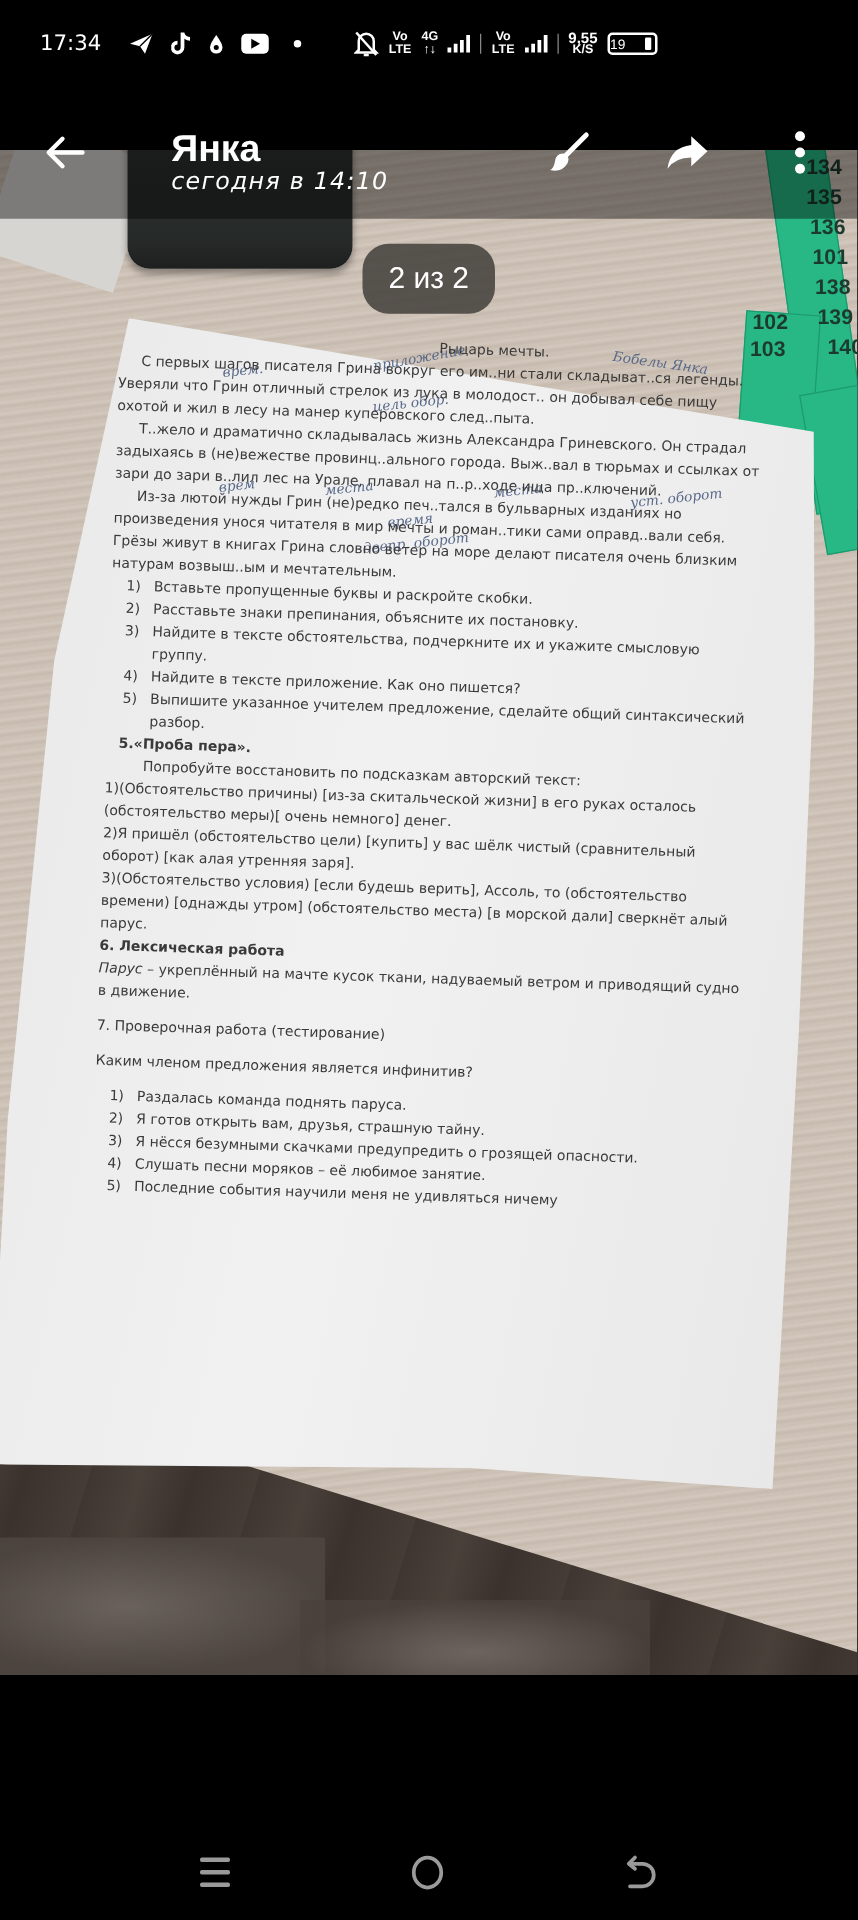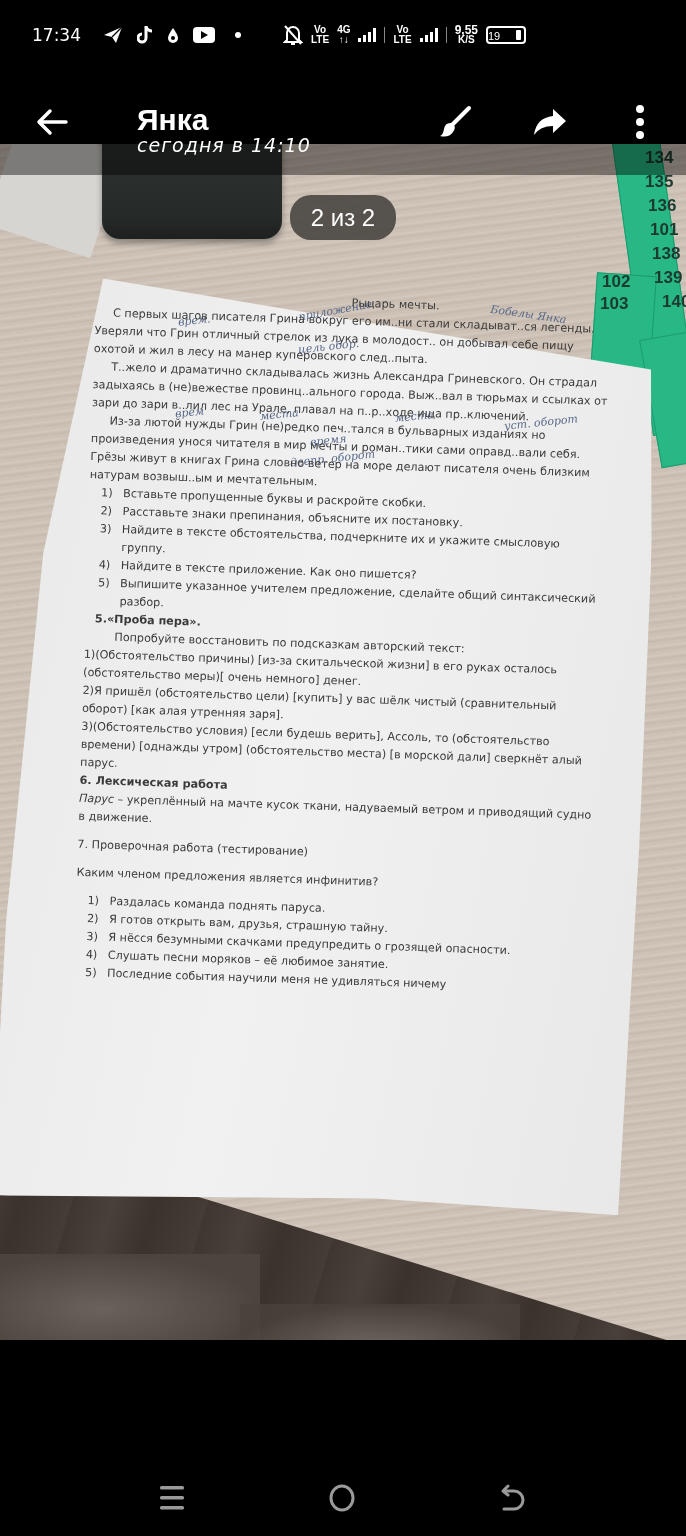--- a/index.html
+++ b/index.html
@@ -18,21 +18,21 @@
   .stack { display: flex; flex-direction: column; line-height: 10px; font-size: 10px; font-weight: bold; text-align: center; }
   .bars { display: inline-flex; align-items: flex-end; gap: 2px; height: 14px; }
   .bars i { display: block; width: 3px; background: #fff; }
   .bars i:nth-child(1){height:4px}.bars i:nth-child(2){height:7px}.bars i:nth-child(3){height:10px}.bars i:nth-child(4){height:14px}
   .sep { width: 1px; height: 16px; background: #888; }
   .battery { width: 40px; height: 18px; border: 2px solid #fff; border-radius: 4px; position: relative; font-size: 11px; display: flex; align-items: flex-end; padding-left: 0; }
   .battery::after { content: ""; position: absolute; right: 3px; top: 2px; width: 5px; height: 10px; background: #fff; border-radius: 1px; }
 
   
   .photo { position: absolute; top: 120px; left: 0; width: 686px; height: 1220px; overflow: hidden;
-    background: repeating-linear-gradient(173deg, #cbbfb4 0px, #d3c8bd 3px, #c6b9ad 6px, #d0c4b8 9px); margin-top: 24px; }
+    background: repeating-linear-gradient(173deg, #cbbfb4 0px, #d3c8bd 3px, #c6b9ad 6px, #d0c4b8 9px); }
   .floor { position: absolute; left: -40px; top: 980px; width: 800px; height: 400px; transform: rotate(17deg); transform-origin: 0 0;
     background: repeating-linear-gradient(90deg, #3f3631 0px, #4a403a 40px, #3b322d 80px, #463c36 130px); }
   .rug { position: absolute; left: 0; top: 1110px; width: 260px; height: 110px; background: radial-gradient(ellipse at 40% 50%, #6e6661 0%, #4d4540 70%); opacity: .9; }
   .rug2 { position: absolute; left: 240px; top: 1160px; width: 280px; height: 70px; background: radial-gradient(ellipse at 50% 60%, #7a706a 0%, #4a413c 70%); opacity: .8; }
   .phone-obj { position: absolute; left: 102px; top: -20px; width: 180px; height: 115px; background: linear-gradient(180deg, #2f3432 0%, #262a28 80%, #1d201e 100%); border-radius: 0 0 18px 18px; box-shadow: 0 4px 6px rgba(0,0,0,.35); }
   .paper-scrap { position: absolute; left: 0; top: -10px; width: 110px; height: 110px; background: #d7d5d1; transform: rotate(18deg); }
   .tape { position: absolute; left: 590px; top: 0; width: 110px; height: 320px; }
   .tape-strip { position: absolute; background: #27b886; border: 1px solid #1d9a6e; }
   .tape-num { position: absolute; color: #1d3a30; font-weight: bold; font-size: 17px; font-family: "Liberation Sans", sans-serif; }
 
@@ -51,21 +51,21 @@
   .italic { font-style: italic; }
   .gap { height: 10px; }
 
   
   .app-bar-solid { position: absolute; top: 70px; left: 0; width: 686px; height: 50px; background: #000; }
   .app-bar-shade { position: absolute; top: 120px; left: 0; width: 686px; height: 55px; background: rgba(0,0,0,.42); }
   .back-btn { position: absolute; left: 30px; top: 100px; width: 44px; height: 44px; display: flex; align-items: center; justify-content: center; cursor: pointer; }
   .title { position: absolute; left: 137px; top: 86px; font-size: 30px; font-weight: bold; color: #fff; font-family: "Liberation Sans", sans-serif; margin-top: 17px; }
   .subtitle { position: absolute; left: 137px; top: 134px; font-size: 19px; color: #fff; font-family: "DejaVu Sans", sans-serif; letter-spacing: 1px; font-style: italic; }
   .action-btn { position: absolute; top: 98px; width: 48px; height: 48px; display: flex; align-items: center; justify-content: center; cursor: pointer; }
-  .counter-pill { position: absolute; left: 290px; top: 195px; width: 106px; height: 45px; border-radius: 21px; background: rgba(70,66,62,.88); display: flex; align-items: center; justify-content: center; font-size: 24px; color: #fff; font-family: "Liberation Sans", sans-serif; }
+  .counter-pill { position: absolute; left: 290px; top: 195px; width: 106px; height: 56px; border-radius: 21px; background: rgba(70,66,62,.88); display: flex; align-items: center; justify-content: center; font-size: 24px; color: #fff; font-family: "Liberation Sans", sans-serif; }
 
   
   .nav-bar { position: absolute; top: 1340px; left: 0; width: 686px; height: 196px; background: #000; }
   .nav-btn { position: absolute; top: 1478px; width: 40px; height: 40px; display: flex; align-items: center; justify-content: center; cursor: pointer; }
 </style>
 </head>
 <body>
 
 <div class="status-bar">
   <span class="status-time">17:34</span>

